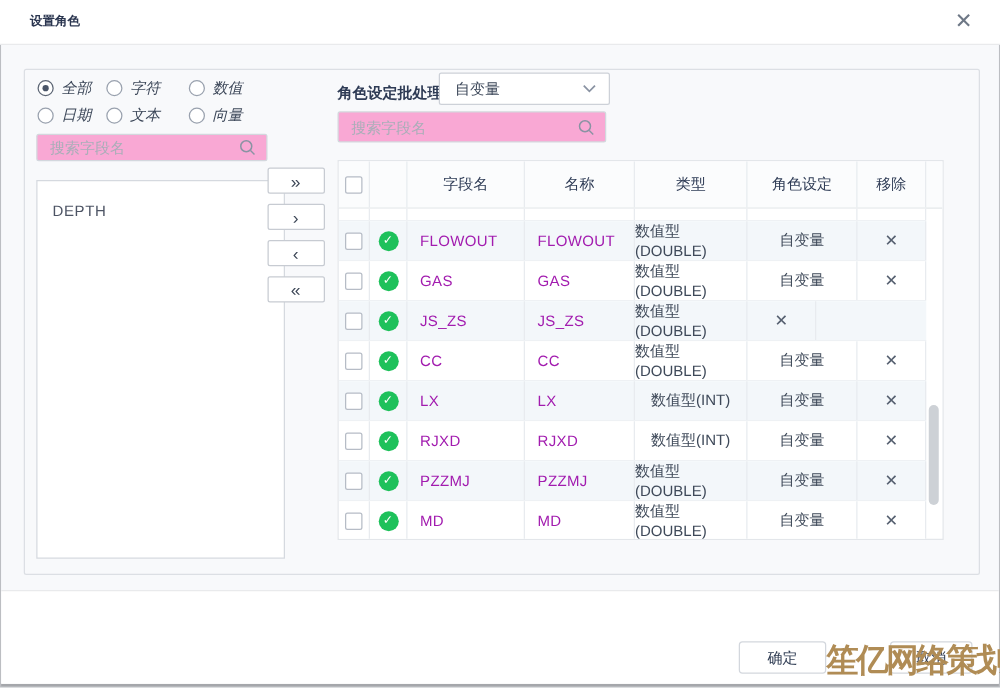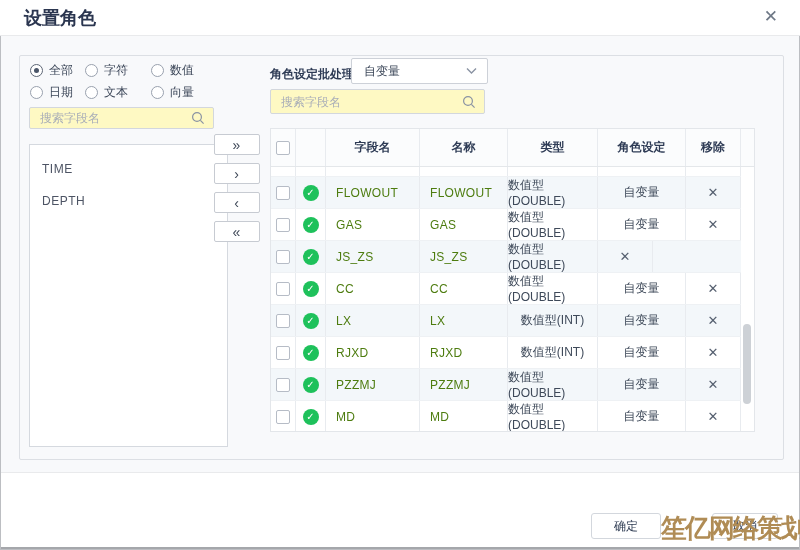--- a/index.html
+++ b/index.html
@@ -2,37 +2,37 @@
 <html><head>
 <meta charset="utf-8">
 <style>
   * { margin:0; padding:0; box-sizing:border-box; }
   html,body { width:800px; height:550px; }
   body { font-family:"Liberation Sans","DejaVu Sans",sans-serif; font-size:12px; color:#3d4757; background:#fff; position:relative; overflow:hidden; }
   .page { position:absolute; inset:0; box-shadow: inset 0 0 0 1px #bcbec2, inset 0 -3px 0 #a5a7ab; }
 
   
   .titlebar { position:absolute; left:0; top:0; right:0; height:36px; background:#fff; border-bottom:1px solid #e9eaec; z-index:2; }
-  .title { position:absolute; left:24px; top:0; line-height:36px; font-size:18px; font-weight:bold; color:#2b3650; }
+  .title { position:absolute; left:24px; top:0; line-height:36px; font-size:10px; font-weight:bold; color:#2b3650; }
   .close { position:absolute; right:22px; top:7px; font-size:17px; color:#6e7886; cursor:pointer; line-height:20px; }
 
   
   .dlg-body { position:absolute; left:1px; right:1px; top:36px; height:436px; background:#f8f9fb; }
   .groupbox { position:absolute; left:18px; top:19px; width:765px; height:405px; border:1px solid #dcdfe4; border-radius:2px; }
 
   
   .radio-grid { position:absolute; left:29px; top:26px; display:grid; grid-template-columns:55px 66px 70px; grid-row-gap:5px; }
-  .radio-item { display:flex; align-items:center; gap:6px; cursor:pointer; }
+  .radio-item { display:flex; align-items:center; gap:6px; cursor:pointer;font-style:italic; }
   .radio { width:13px; height:13px; border:1px solid #99a1ae; border-radius:50%; background:#fff; position:relative; flex:0 0 auto; }
   .radio.sel { border-color:#5d6675; }
   .radio.sel::after { content:""; position:absolute; left:3px; top:3px; width:5px; height:5px; border-radius:50%; background:#4a5568; }
   .radio-item span.lbl { color:#3c4759; }
 
   
-  .search-box { position:absolute; background:#fef9c3; border:1px solid #d3d7dd; border-radius:2px; }
+  .search-box { position:absolute; background:#f9a8d4; border:1px solid #d3d7dd; border-radius:2px; }
   .search-box input { border:0; outline:none; background:transparent; width:100%; height:100%; padding:0 26px 0 10px; font:12px "Liberation Sans","DejaVu Sans",sans-serif; color:#3d4757; }
   .search-box input::placeholder { color:#a9aeb8; }
   .search-box svg { position:absolute; right:8px; top:50%; transform:translateY(-50%); }
   .sb-left { left:28px; top:71px; width:185px; height:22px; }
   .sb-right { left:269px; top:53px; width:215px; height:25px; }
 
   
   .field-list { position:absolute; left:28px; top:108px; width:199px; height:303px; background:#fff; border:1px solid #d5d9df; padding-top:8px; overflow:hidden; }
   .list-item { height:32px; line-height:32px; padding-left:12px; color:#4d5464; letter-spacing:.5px; cursor:pointer; }
 
@@ -42,29 +42,29 @@
 
   
   .batch-label { position:absolute; left:269px; top:30px; font-weight:bold; color:#2e3b55; }
   .dropdown { position:absolute; left:350px; top:22px; width:137px; height:26px; background:#fff; border:1px solid #cdd1d8; border-radius:2px; cursor:pointer; }
   .dropdown .val { position:absolute; left:12px; top:0; line-height:24px; color:#3c4759; }
   .dropdown svg { position:absolute; right:10px; top:50%; transform:translateY(-50%); }
 
   
   .tbl { position:absolute; left:269px; top:92px; width:485px; height:304px; background:#fff; border:1px solid #e3e6ea; overflow:hidden; }
   .thead { display:flex; height:38px; background:#fbfcfd; border-bottom:1px solid #e4e7ea; }
-  .thead .hc { display:flex; align-items:center; justify-content:center; font-weight:bold; color:#2e3b55; border-right:1px solid #e8ebef; height:100%; }
+  .thead .hc { display:flex; align-items:center; justify-content:center; font-weight:normal; color:#2e3b55; border-right:1px solid #e8ebef; height:100%; }
   .c0 { width:25px; } .c1 { width:30px; } .c2 { width:94px; } .c3 { width:88px; } .c4 { width:90px; } .c5 { width:88px; } .c6 { width:55px; }
   .sliver { width:470px; height:10px; background:#fff; border-bottom:1px solid #eef1f4; display:flex; }
   .sliver i { display:block; height:100%; border-right:1px solid #e8ebef; }
   .trow { display:flex; width:470px; height:32px; border-bottom:1px solid #eef1f4; background:#fff; }
   .trow.alt { background:#f3f7fa; }
   .trow .tc { display:flex; align-items:center; border-right:1px solid #e8ebef; height:100%; color:#3e4959; }
   .trow .tc.ctr { justify-content:center; }
-  .trow .tc.txt { padding-left:10px; color:#4d7c0f; letter-spacing:.3px; }
+  .trow .tc.txt { padding-left:10px; color:#a21caf; letter-spacing:.3px; }
   .cb { width:14px; height:14px; border:1px solid #b6bcc6; border-radius:2px; background:#fff; cursor:pointer; display:inline-block; }
   .gcheck { width:16px; height:16px; border-radius:50%; background:#1ec15b; color:#fff; font-size:10px; font-weight:bold; display:flex; align-items:center; justify-content:center; }
   .xrem { color:#566070; font-size:13px; cursor:pointer; }
   .scroll-thumb { position:absolute; right:3px; top:195px; width:8px; height:80px; background:#cdd1d6; border-radius:4px; cursor:pointer; }
 
   
   .footer { position:absolute; left:1px; right:1px; top:472px; height:75px; background:#fff; border-top:1px solid #e9eaec; }
   .help { position:absolute; right:29px; top:5px; display:flex; align-items:center; gap:6px; color:#2e3b52; cursor:pointer; }
   .btn { position:absolute; top:40px; height:26px; background:#fff; border:1px solid #d3d7dd; border-radius:3px; color:#2e3b52; font:12px "Liberation Sans","DejaVu Sans",sans-serif; cursor:pointer; }
   .btn-ok { left:590px; width:70px; }
@@ -114,21 +114,20 @@
 
     <div class="search-box sb-left">
       <input placeholder="搜索字段名" style="">
       <svg width="14" height="14" viewBox="0 0 14 14">
         <circle cx="6" cy="6" r="4.4" fill="none" stroke="#8a93a3" stroke-width="1.2"></circle>
         <line x1="9.4" y1="9.4" x2="12.6" y2="12.6" stroke="#8a93a3" stroke-width="1.2"></line>
       </svg>
     </div>
 
     <div class="field-list">
-        <div class="list-item">TIME</div>
         <div class="list-item">DEPTH</div>
       </div>
 
     <div class="transfer">
         <button class="tbtn" style="top: 0px;">»</button>
         <button class="tbtn" style="top: 29px;">›</button>
         <button class="tbtn" style="top: 58px;">‹</button>
         <button class="tbtn" style="top: 87px;">«</button>
       </div>
 

